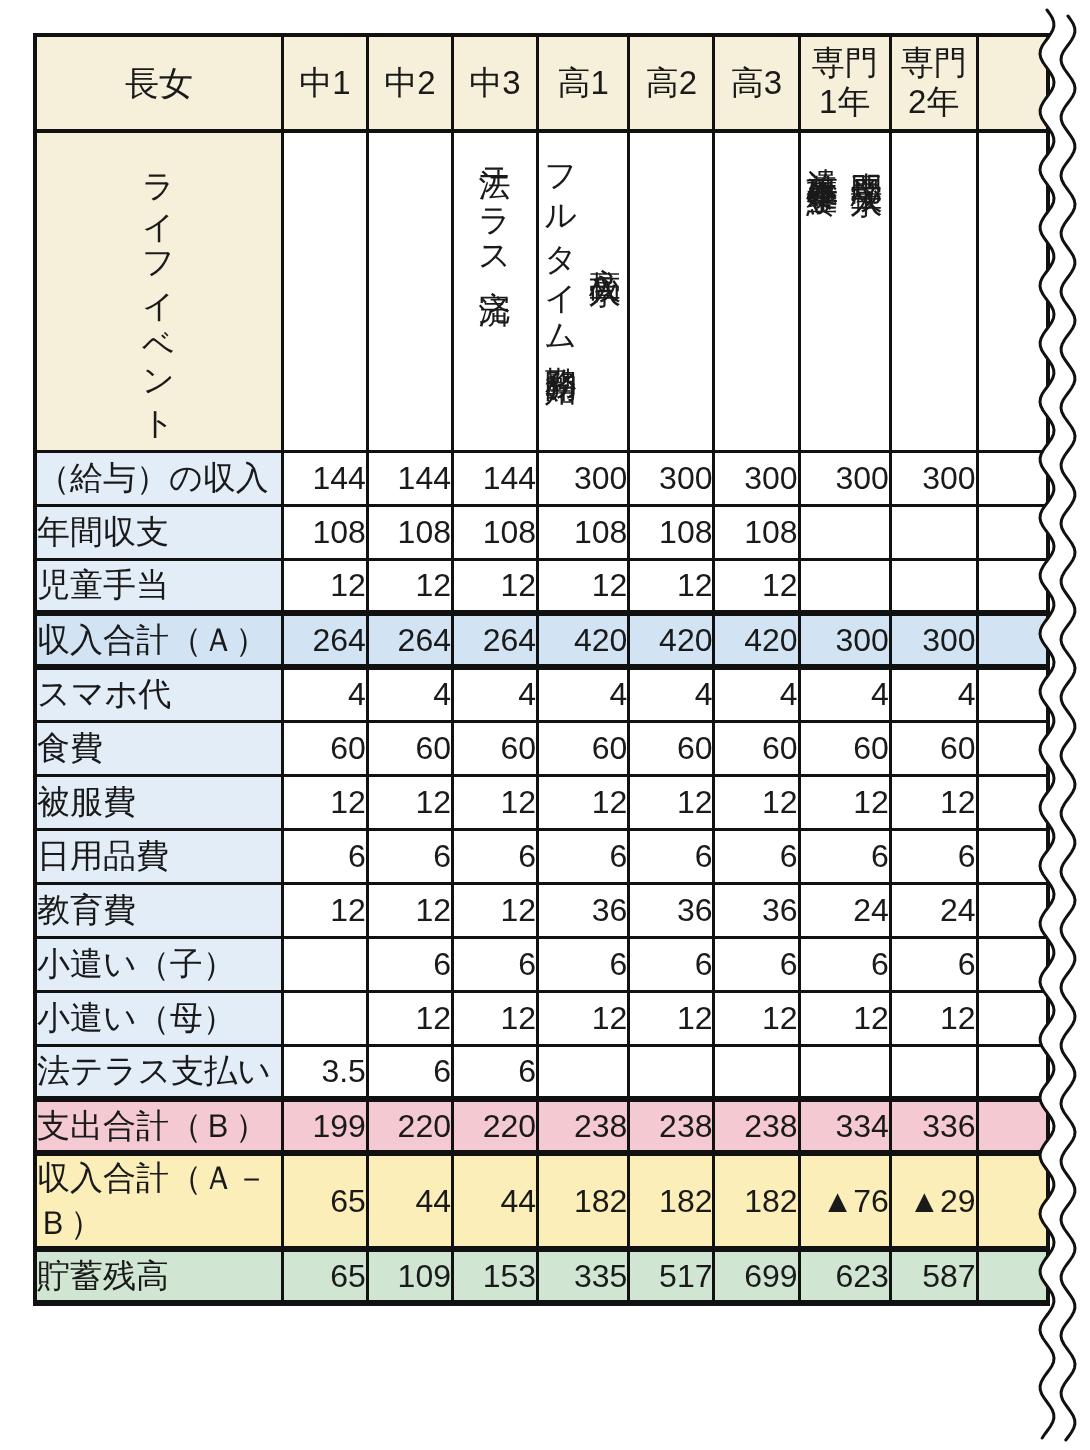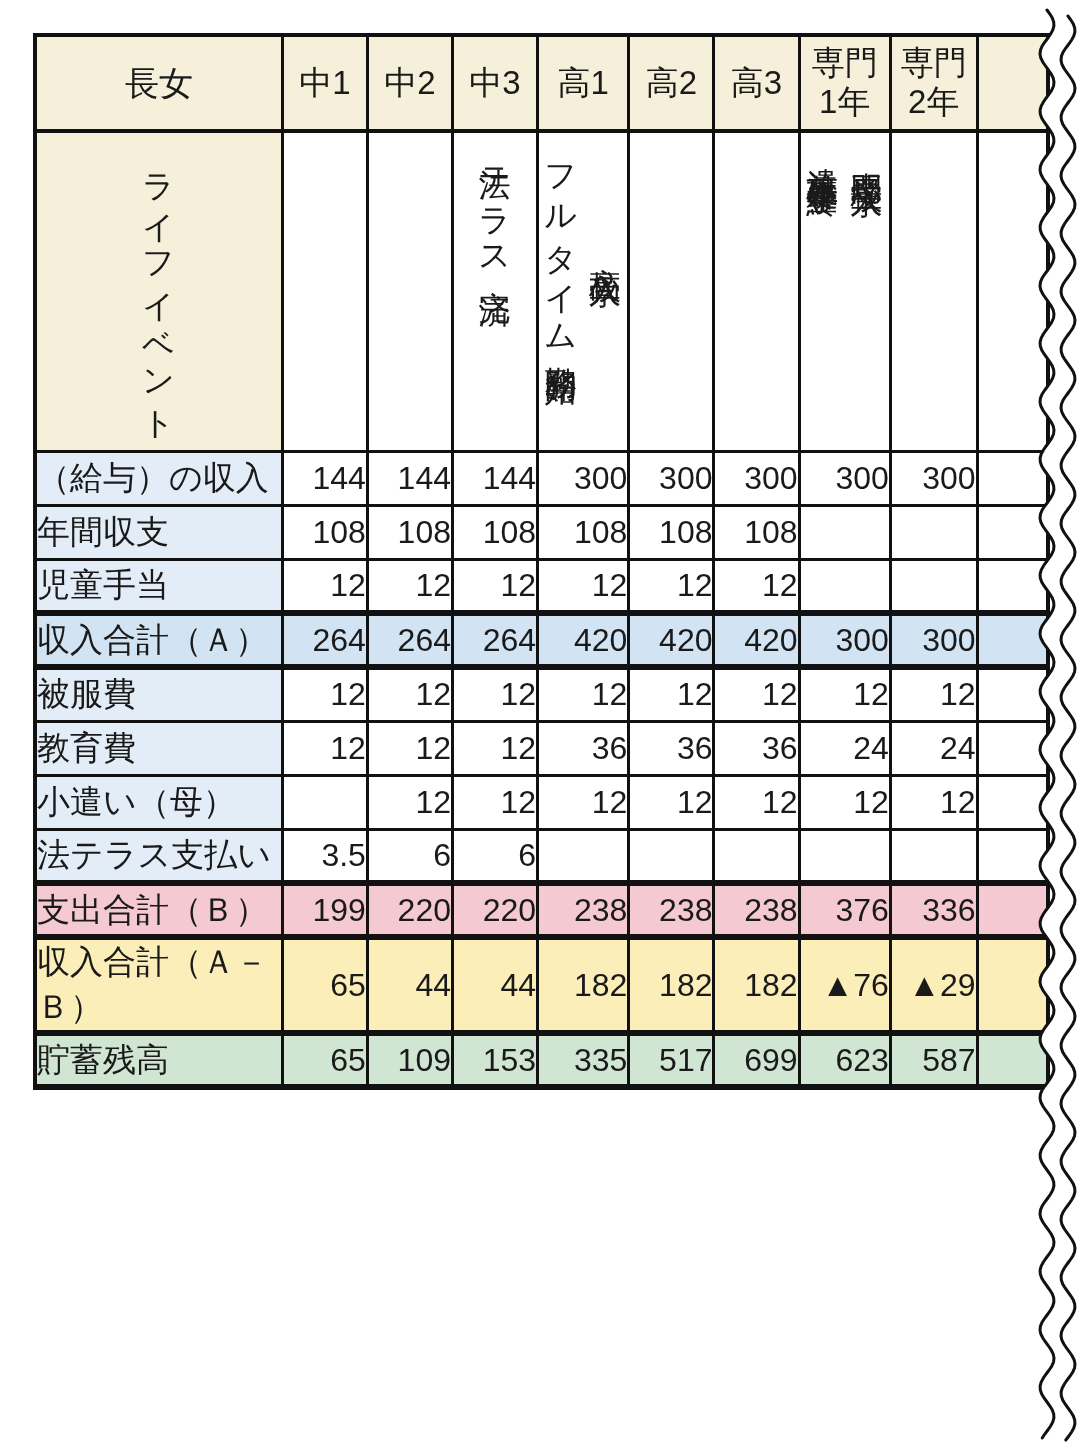--- a/index.html
+++ b/index.html
@@ -136,41 +136,89 @@
             <td class="num">264</td>
             <td class="num">264</td>
             <td class="num">420</td>
             <td class="num">420</td>
             <td class="num">420</td>
             <td class="num">300</td>
             <td class="num">300</td>
             <td class="num"></td>
           </tr>
           <tr class="expense">
+            <td class="label">スマホ代</td>
+            <td class="num">4</td>
+            <td class="num">4</td>
+            <td class="num">4</td>
+            <td class="num">4</td>
+            <td class="num">4</td>
+            <td class="num">4</td>
+            <td class="num">4</td>
+            <td class="num">4</td>
+            <td class="num"></td>
+          </tr>
+          <tr class="expense">
+            <td class="label">食費</td>
+            <td class="num">60</td>
+            <td class="num">60</td>
+            <td class="num">60</td>
+            <td class="num">60</td>
+            <td class="num">60</td>
+            <td class="num">60</td>
+            <td class="num">60</td>
+            <td class="num">60</td>
+            <td class="num"></td>
+          </tr>
+          <tr class="expense">
             <td class="label">被服費</td>
             <td class="num">12</td>
             <td class="num">12</td>
             <td class="num">12</td>
             <td class="num">12</td>
             <td class="num">12</td>
             <td class="num">12</td>
             <td class="num">12</td>
             <td class="num">12</td>
+            <td class="num"></td>
+          </tr>
+          <tr class="expense">
+            <td class="label">日用品費</td>
+            <td class="num">6</td>
+            <td class="num">6</td>
+            <td class="num">6</td>
+            <td class="num">6</td>
+            <td class="num">6</td>
+            <td class="num">6</td>
+            <td class="num">6</td>
+            <td class="num">6</td>
             <td class="num"></td>
           </tr>
           <tr class="expense">
             <td class="label">教育費</td>
             <td class="num">12</td>
             <td class="num">12</td>
             <td class="num">12</td>
             <td class="num">36</td>
             <td class="num">36</td>
             <td class="num">36</td>
             <td class="num">24</td>
             <td class="num">24</td>
+            <td class="num"></td>
+          </tr>
+          <tr class="expense">
+            <td class="label">小遣い（子）</td>
+            <td class="num"></td>
+            <td class="num">6</td>
+            <td class="num">6</td>
+            <td class="num">6</td>
+            <td class="num">6</td>
+            <td class="num">6</td>
+            <td class="num">6</td>
+            <td class="num">6</td>
             <td class="num"></td>
           </tr>
           <tr class="expense">
             <td class="label">小遣い（母）</td>
             <td class="num"></td>
             <td class="num">12</td>
             <td class="num">12</td>
             <td class="num">12</td>
             <td class="num">12</td>
             <td class="num">12</td>
@@ -191,21 +239,21 @@
             <td class="num"></td>
           </tr>
           <tr class="expense_total">
             <td class="label">支出合計（Ｂ）</td>
             <td class="num">199</td>
             <td class="num">220</td>
             <td class="num">220</td>
             <td class="num">238</td>
             <td class="num">238</td>
             <td class="num">238</td>
-            <td class="num">376</td>
+            <td class="num">334</td>
             <td class="num">336</td>
             <td class="num"></td>
           </tr>
           <tr class="balance_total">
             <td class="label">収入合計（Ａ－Ｂ）</td>
             <td class="num">65</td>
             <td class="num">44</td>
             <td class="num">44</td>
             <td class="num">182</td>
             <td class="num">182</td>

